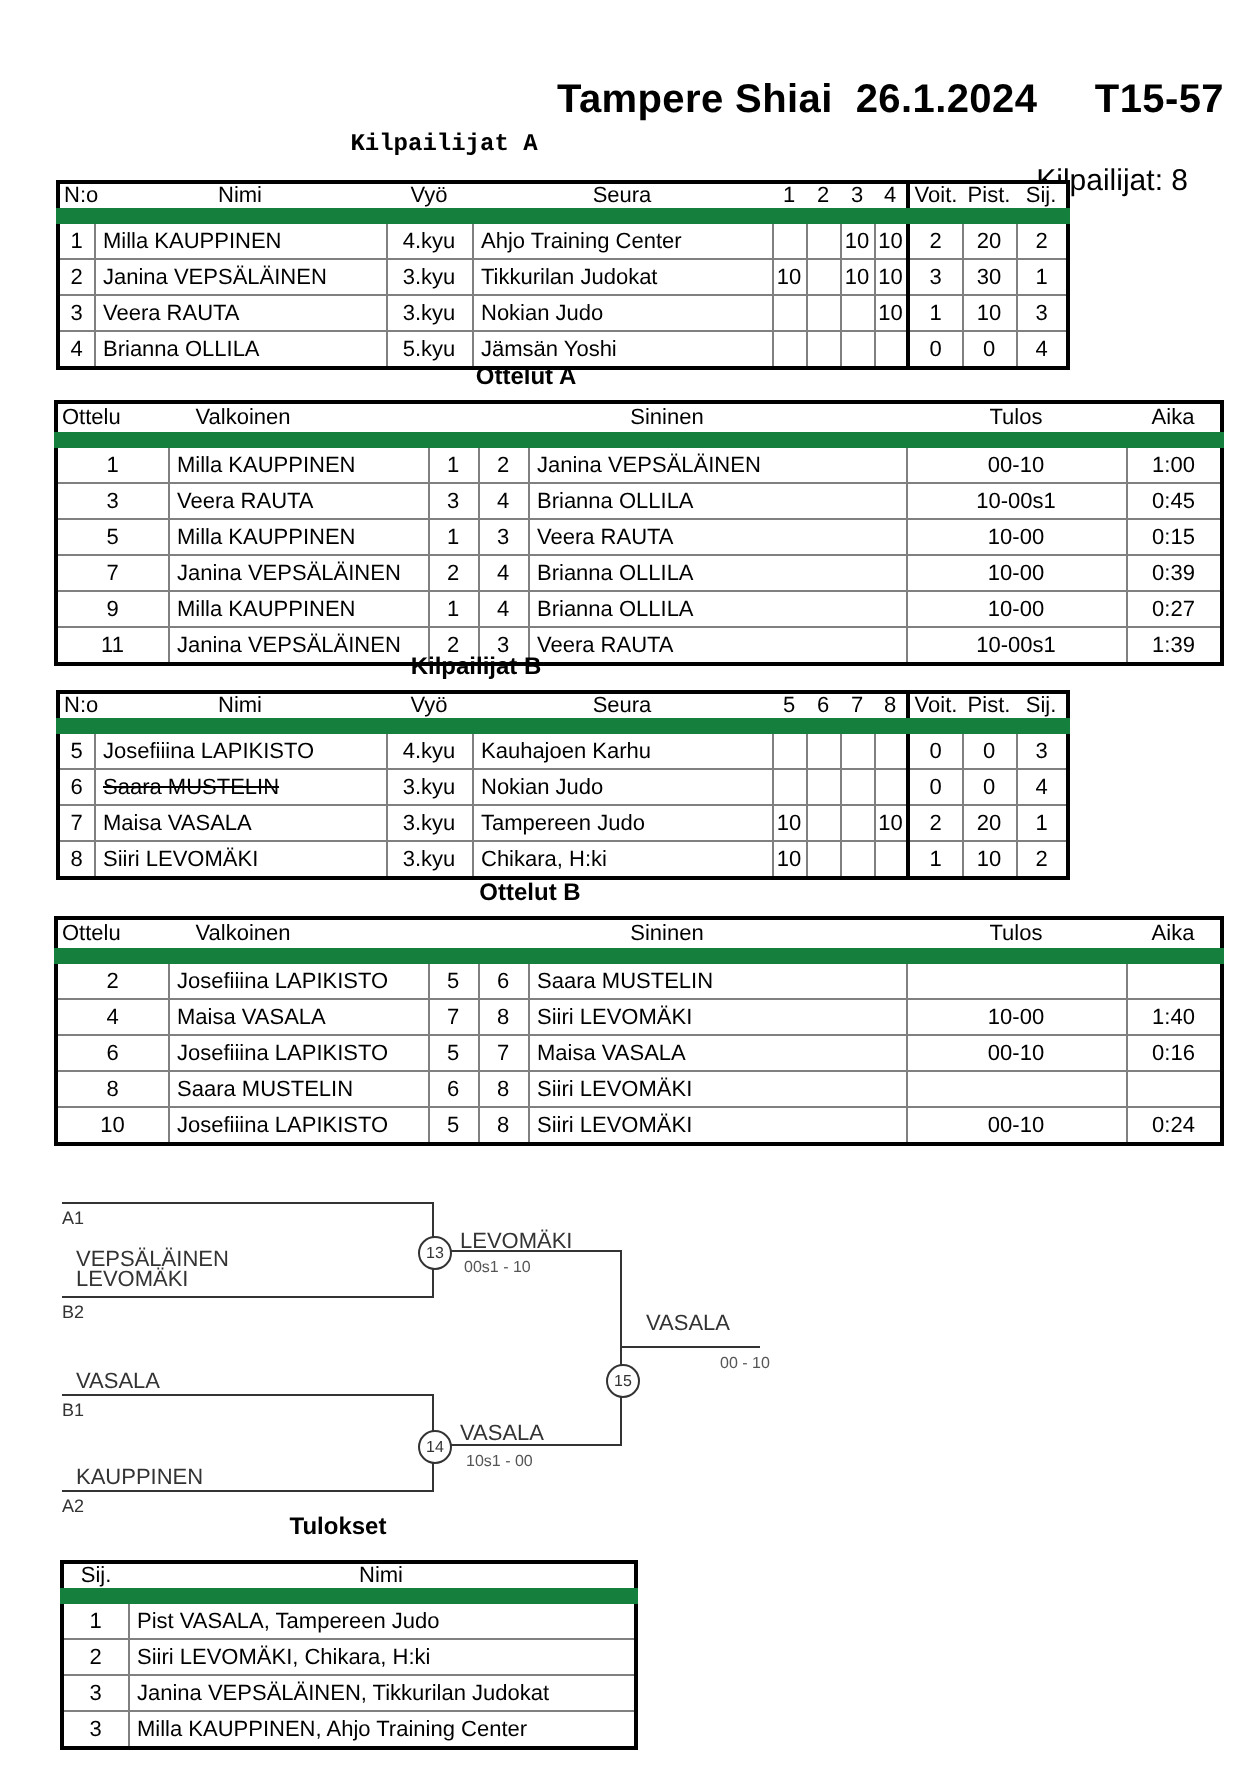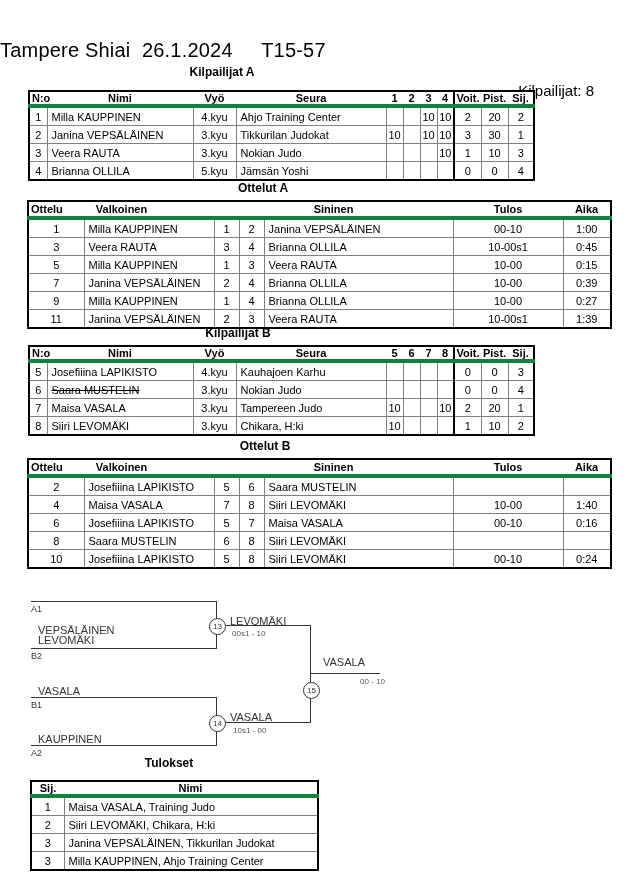--- a/index.html
+++ b/index.html
@@ -1,31 +1,31 @@
 <!DOCTYPE html>
 <html><head>
 <meta charset="utf-8">
 <style>
   html,body{margin:0;padding:0;background:#fff;}
   .page{position:relative;width:630px;height:891px;background:#fff;overflow:hidden;
         font-family:"Liberation Sans",sans-serif;color:#000;}
-  .doc-title{position:absolute;top:39px;left:0;width:612px;text-align:left;
-             font-size:20px;font-weight:normal;white-space:pre;letter-spacing:.2px;}
+  .doc-title{position:absolute;top:39px;left:0;width:612px;text-align:right;
+             font-size:20px;font-weight:bold;white-space:pre;letter-spacing:.2px;}
   .count-label{position:absolute;top:82px;right:36px;font-size:15px;}
   .section-title{position:absolute;transform:translateX(-50%);font-size:12px;font-weight:bold;white-space:nowrap;}
-  .t-ka{left:222px;top:65px;}
+  .t-ka{left:222px;top:65px;font-family:Liberation Mono, monospace;}
   .t-oa{left:263px;top:181px;}
   .t-kb{left:238px;top:326px;}
   .t-ob{left:265px;top:439px;}
   .t-res{left:169px;top:756px;}
 
   table{position:absolute;border-collapse:collapse;table-layout:fixed;background:#fff;
         font-size:11px;border:2px solid #000;}
   td{padding:0;margin:0;white-space:nowrap;overflow:hidden;vertical-align:middle;height:17px;}
-  thead td{font-weight:bold;border:none;border-bottom:4px solid #15803d;overflow:visible;}
+  thead td{font-weight:normal;border:none;border-bottom:8px solid #15803d;overflow:visible;}
   tbody td{border:1px solid #808080;}
   .tc{text-align:center;}
   .tl{text-align:left;padding-left:4px;}
   .hdr-first{text-align:left;padding-left:2px;}
   .thick-left{border-left:2px solid #000 !important;}
   .struck{text-decoration:line-through;}
   .kilp thead td{height:12px;}
   .ott thead td{height:14px;}
   .res thead td{height:11px;}
   .tbl-ka{left:28px;top:90px;width:505px;}
@@ -414,21 +414,21 @@
       </colgroup>
     <thead>
         <tr>
       <td class="tc">Sij.</td>
       <td class="tc">Nimi</td>
     </tr>
       </thead>
     <tbody>
       <tr>
         <td class="tc">1</td>
-        <td class="tl">Maisa VASALA, Training Judo</td>
+        <td class="tl">Pist VASALA, Tampereen Judo</td>
       </tr>
       <tr>
         <td class="tc">2</td>
         <td class="tl">Siiri LEVOMÄKI, Chikara, H:ki</td>
       </tr>
       <tr>
         <td class="tc">3</td>
         <td class="tl">Janina VEPSÄLÄINEN, Tikkurilan Judokat</td>
       </tr>
       <tr>

